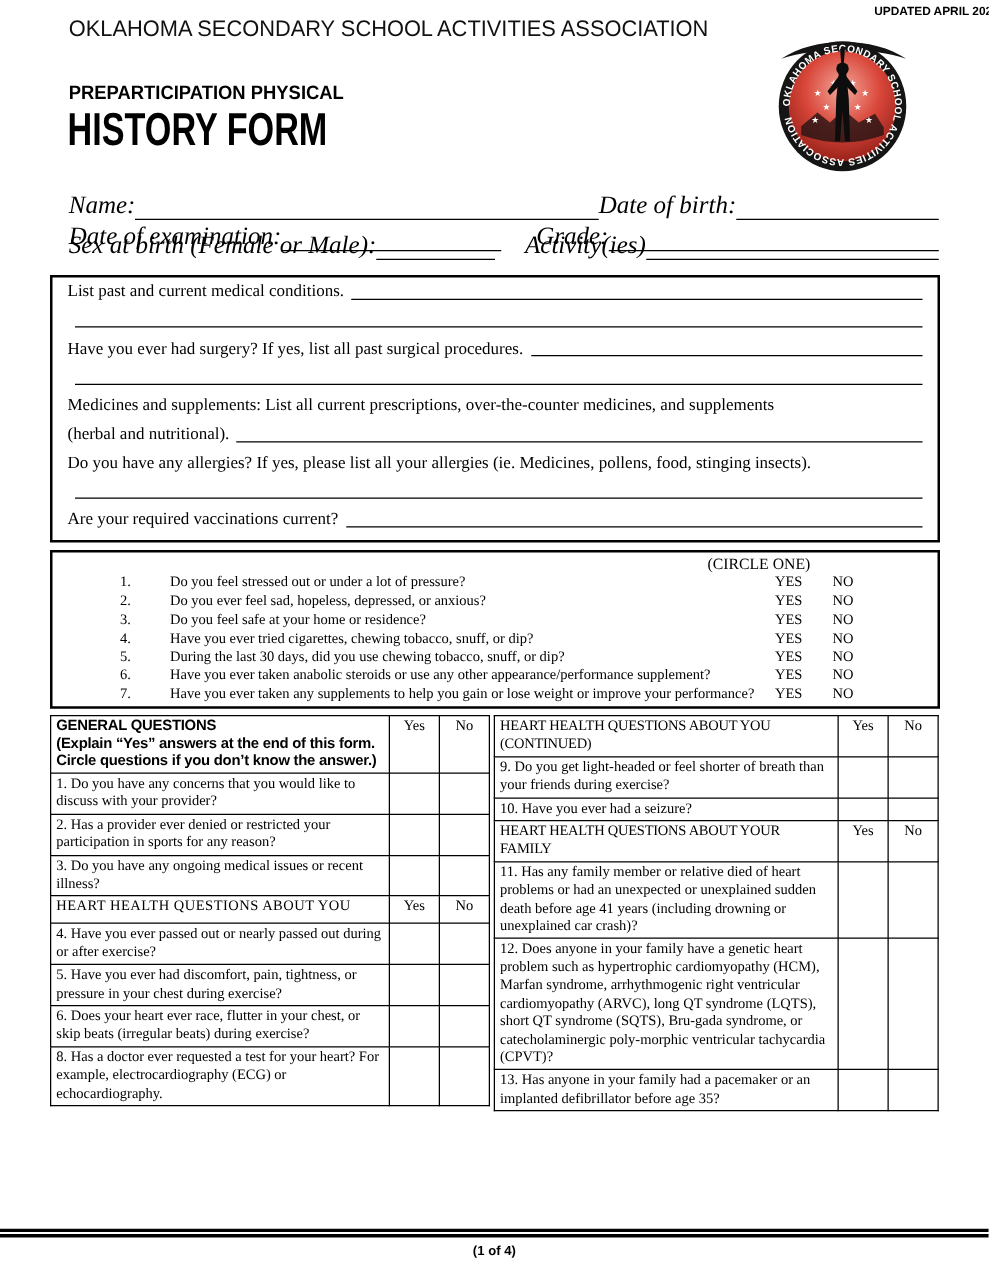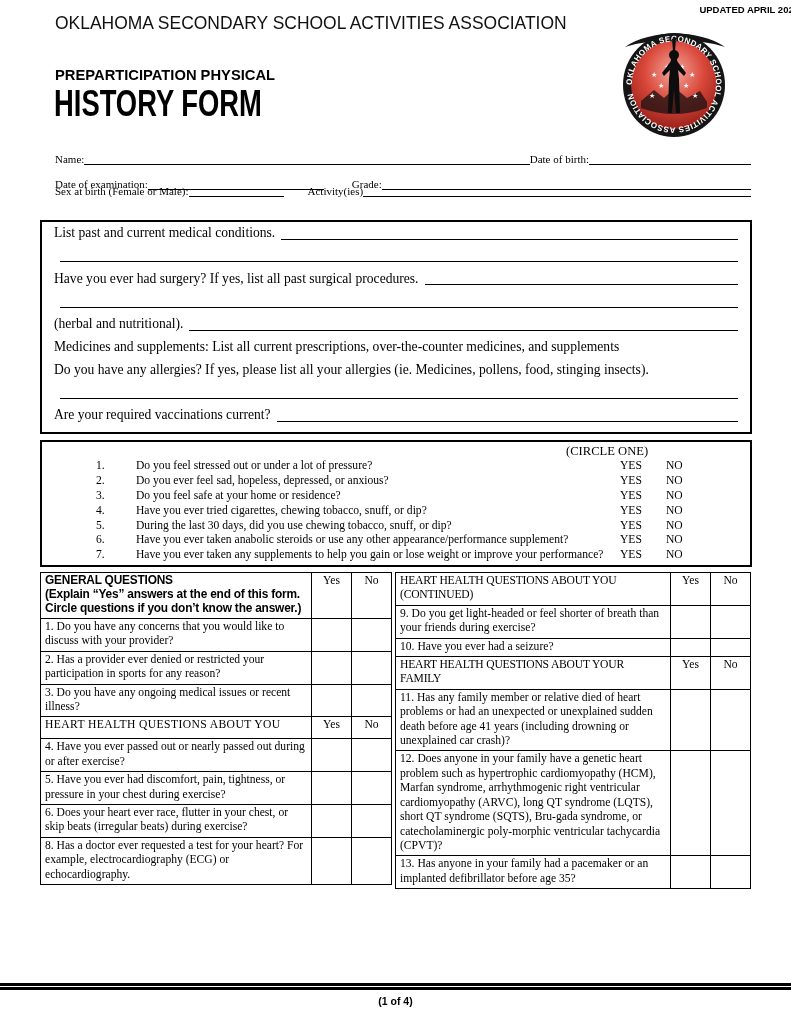--- a/index.html
+++ b/index.html
@@ -13,21 +13,21 @@
   .subtitle{position:absolute;top:66px;left:55px;font:bold 15.5px "Liberation Sans",sans-serif;
             transform:scaleX(0.95);transform-origin:0 0;}
   .title{position:absolute;top:83px;left:54px;font:bold 37px "Liberation Sans",sans-serif;
          transform:scaleX(0.74);transform-origin:0 0;letter-spacing:0px;}
   .instr{position:absolute;top:124px;left:50px;width:706px;margin:0;
          font:bold 11.4px/14.6px "Liberation Serif",serif;}
   .instr .em{font-style:italic;text-decoration:underline;}
 
   .frow{position:absolute;left:55px;right:60px;display:flex;align-items:flex-end;}
   .frow .lbl{white-space:nowrap;}
-  .f15{font-size:11px;}
+  .f15{font-size:20px;font-style:italic;}
   .fill{border-bottom:1.3px solid #000;height:1em;}
   .flex1{flex:1;}
   .row1{top:153px;}
   .row2{top:178px;}
   .row3{top:185px;text-align:center;}
   .w162{width:162px;}
   .w176{width:176px;}
   .w95{width:95px;}
   .gap28{width:28px;}
   .gap24{width:24px;}
@@ -152,25 +152,25 @@
         <span class="fill flex1"></span>
       </div>
     <div class="b1row">
         <span class="t">Have you ever had surgery? If yes, list all past surgical procedures.</span>
         <span class="fill flex1"></span>
       </div>
     <div class="b1row">
         <span class="fill flex1"></span>
       </div>
     <div class="b1row">
+        <span class="t">Medicines and supplements: List all current prescriptions, over-the-counter medicines, and supplements</span>
+      </div>
+    <div class="b1row">
         <span class="t">(herbal and nutritional).</span>
         <span class="fill flex1"></span>
-      </div>
-    <div class="b1row">
-        <span class="t">Medicines and supplements: List all current prescriptions, over-the-counter medicines, and supplements</span>
       </div>
     <div class="b1row">
         <span class="t">Do you have any allergies? If yes, please list all your allergies (ie. Medicines, pollens, food, stinging insects).</span>
       </div>
     <div class="b1row">
         <span class="fill flex1"></span>
       </div>
     <div class="b1row">
         <span class="t">Are your required vaccinations current?</span>
         <span class="fill flex1"></span>

